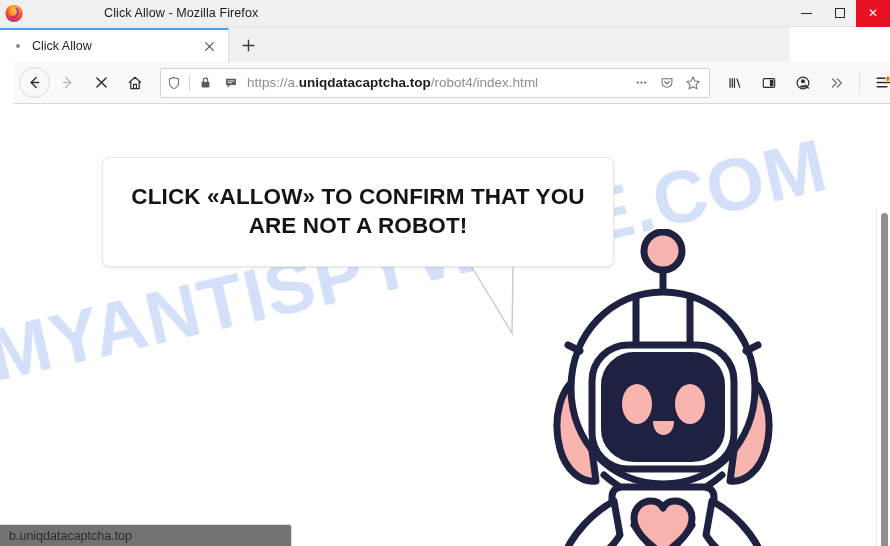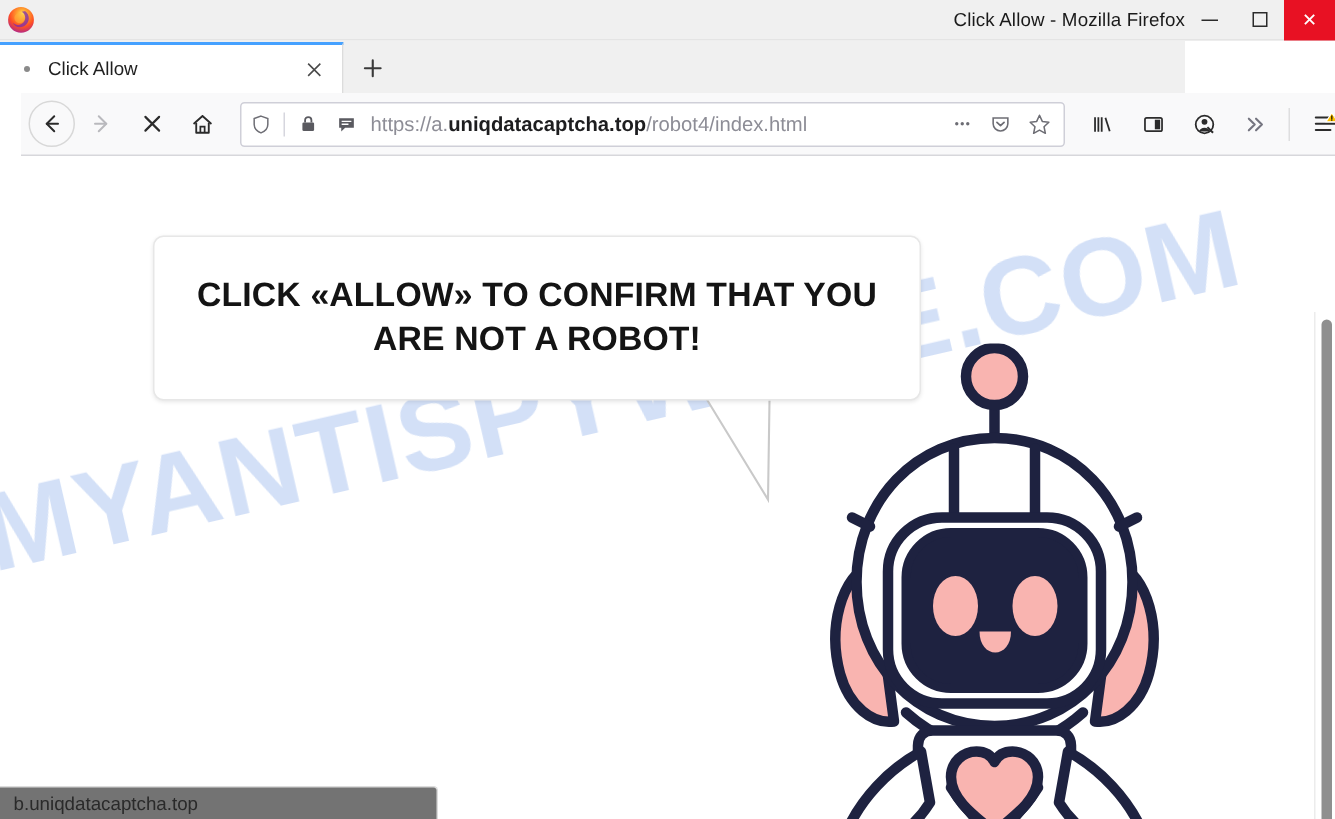--- a/index.html
+++ b/index.html
@@ -15,21 +15,21 @@
   .titlebar {
     position: absolute; left: 0; top: 0; width: 890px; height: 27px;
     background: #f0f0f0;
     display: flex; align-items: center;
     border-bottom: 1px solid #e4e4e4;
   }
   .ff-logo {
     width: 20px; height: 20px; margin-left: 4px; flex: 0 0 auto;
   }
   .title-text {
-    flex: 1 1 auto; text-align: right;
+    flex: 1 1 auto; text-align: left;
     font-size: 12.5px; color: #1a1a1a;
     letter-spacing: 0.1px;
     padding-left: 80px;
     white-space: nowrap;
   }
   .win-controls { display: flex; align-items: center; height: 27px; flex: 0 0 auto; }
   .win-btn {
     width: 33px; height: 27px;
     display: flex; align-items: center; justify-content: center;
     font-size: 12px; color: #2b2b2b;

